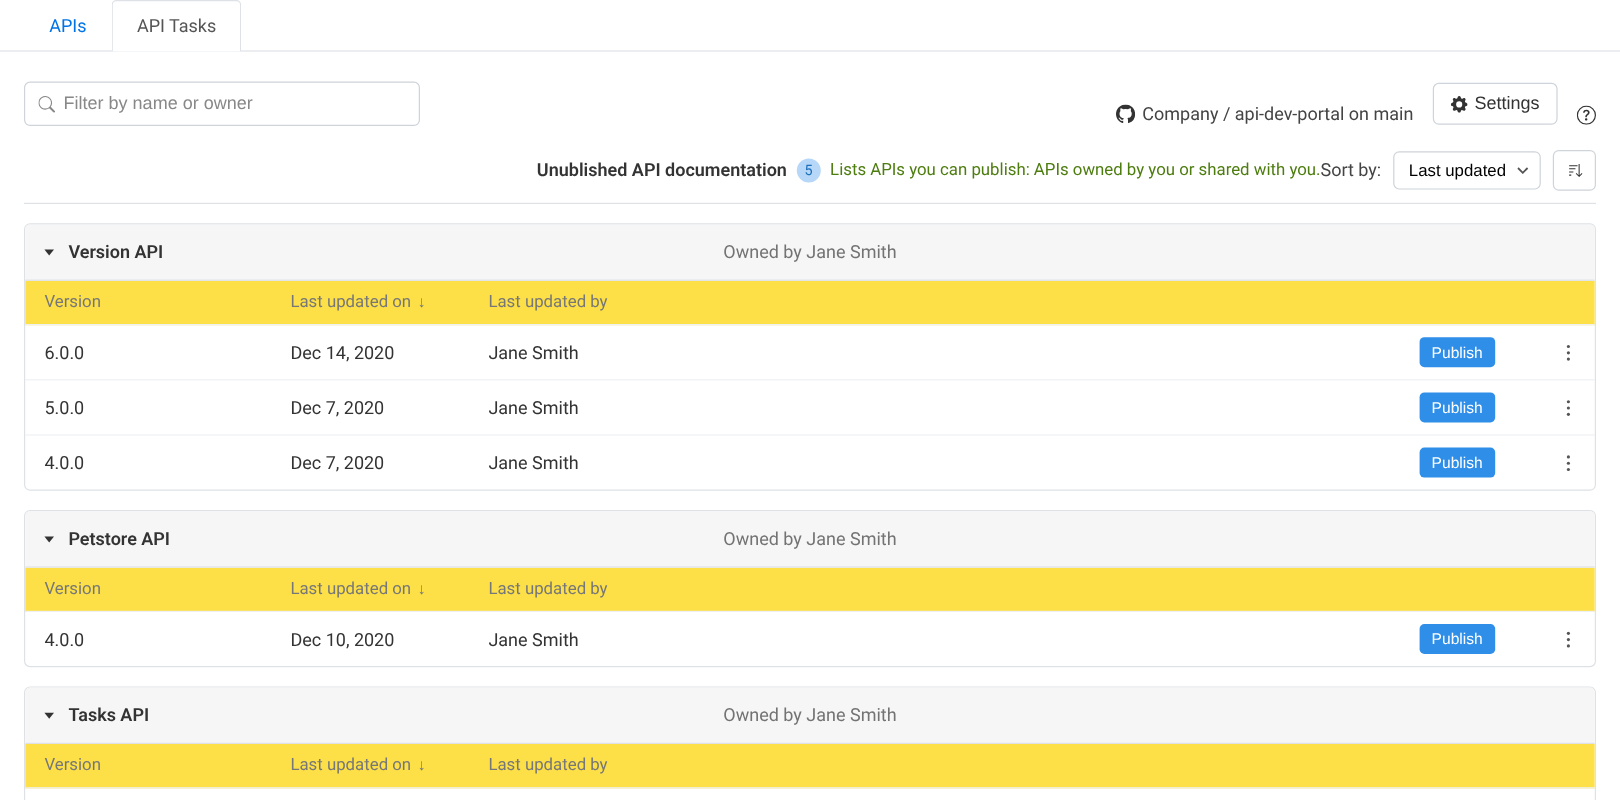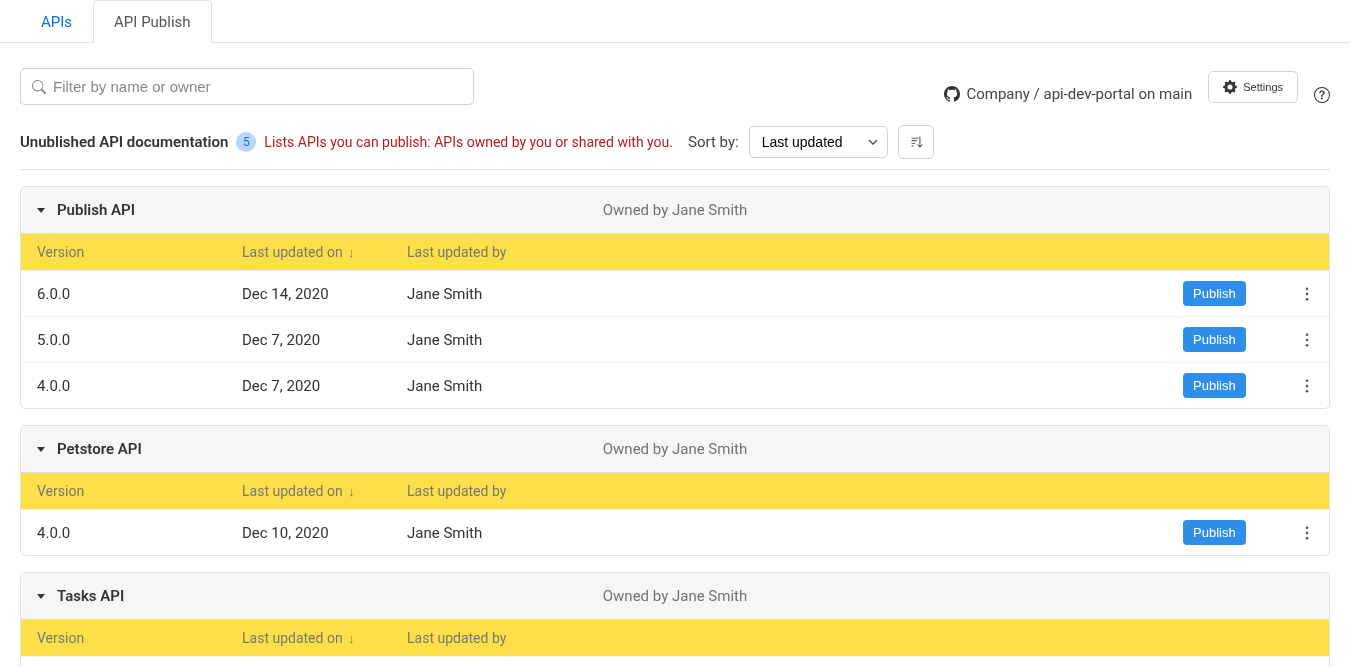--- a/index.html
+++ b/index.html
@@ -36,21 +36,21 @@
   
   .toolbar {
     display: flex;
     align-items: center;
     justify-content: space-between;
     margin-top: 25px;
     margin-bottom: 20px;
   }
   .search-wrap {
     position: relative;
-    width: 454px;
+    width: 330px;
   }
   .search-icon {
     position: absolute;
     left: 12px;
     top: 50%;
     transform: translateY(-50%);
     color: #888;
     pointer-events: none;
   }
   .search-input {
@@ -76,32 +76,32 @@
   }
   .settings-btn {
     display: inline-flex;
     align-items: center;
     gap: 6px;
     padding: 8px 14px;
     border: 1px solid #ced4da;
     border-radius: 5px;
     background: #fff;
     cursor: pointer;
-    font-size: 11px;
+    font-size: 15px;
     color: #333;
   }
   .help-icon {
     font-weight: bold;
     cursor: pointer;
   }
   
   .section-header {
     display: flex;
     align-items: center;
-    justify-content: flex-start;
+    justify-content: flex-end;
     padding-bottom: 10px;
     border-bottom: 1px solid #dee2e6;
   }
   .section-left {
     display: flex;
     align-items: center;
     gap: 8px;
     flex-wrap: wrap;
   }
   .section-title {
@@ -114,31 +114,31 @@
     justify-content: center;
     min-width: 20px;
     height: 20px;
     border-radius: 10px;
     background: #b6d7f7;
     color: #1b6fbb;
     font-size: 12px;
     padding: 0 6px;
   }
   .section-desc {
-    color: #b91c1c;
+    color: #4d7c0f;
     font-size: 14px;
   }
   .section-right {
     display: flex;
     align-items: center;
     gap: 10px;
   }
-  .sort-label { color: #444; font-size: 15px; margin-left: 15px; }
+  .sort-label { color: #444; font-size: 15px; }
   .sort-select {
-    padding: 7px 44px 7px 12px;
+    padding: 7px 28px 7px 12px;
     border: 1px solid #ced4da;
     border-radius: 5px;
     background: #fff;
     font-size: 14px;
     appearance: none;
     cursor: pointer;
     position: relative;
   }
   .select-wrap { position: relative; }
   .select-caret {
@@ -232,21 +232,21 @@
     display: inline-flex;
   }
   .sort-arrow { font-size: 13px; margin-left: 2px; }
   svg { display: block; }
 </style>
 </head>
 <body>
 
 <div class="tabs">
   <div class="tab">APIs</div>
-  <div class="tab active">API Publish</div>
+  <div class="tab active">API Tasks</div>
 </div>
 
 <div class="toolbar">
   <div class="search-wrap">
     <span class="search-icon">
       <svg width="14" height="14" viewBox="0 0 16 16" fill="currentColor">
           <path d="M11.742 10.344a6.5 6.5 0 1 0-1.397 1.398h-.001l3.85 3.85a1 1 0 0 0 1.415-1.414l-3.85-3.85zM12 6.5A5.5 5.5 0 1 1 1 6.5a5.5 5.5 0 0 1 11 0z"></path>
         </svg>
     </span>
     <input class="search-input" type="text" placeholder="Filter by name or owner" style="">
@@ -300,21 +300,21 @@
           </svg>
       </span>
     </button>
   </div>
 </div>
 
 <div id="groups-container">
     <div class="group">
       <div class="group-header">
         <span class="group-toggle"></span>
-        <span class="group-name">Publish API</span>
+        <span class="group-name">Version API</span>
         <span class="group-owner">Owned by Jane Smith</span>
       </div>
       <div class="table-head">
         <div class="col-version">Version</div>
         <div class="col-updated-on">Last updated on <span class="sort-arrow">↓</span></div>
         <div class="col-updated-by">Last updated by</div>
         <div class="col-actions"></div>
       </div>
       <div class="table-row">
         <div class="col-version">6.0.0</div>

